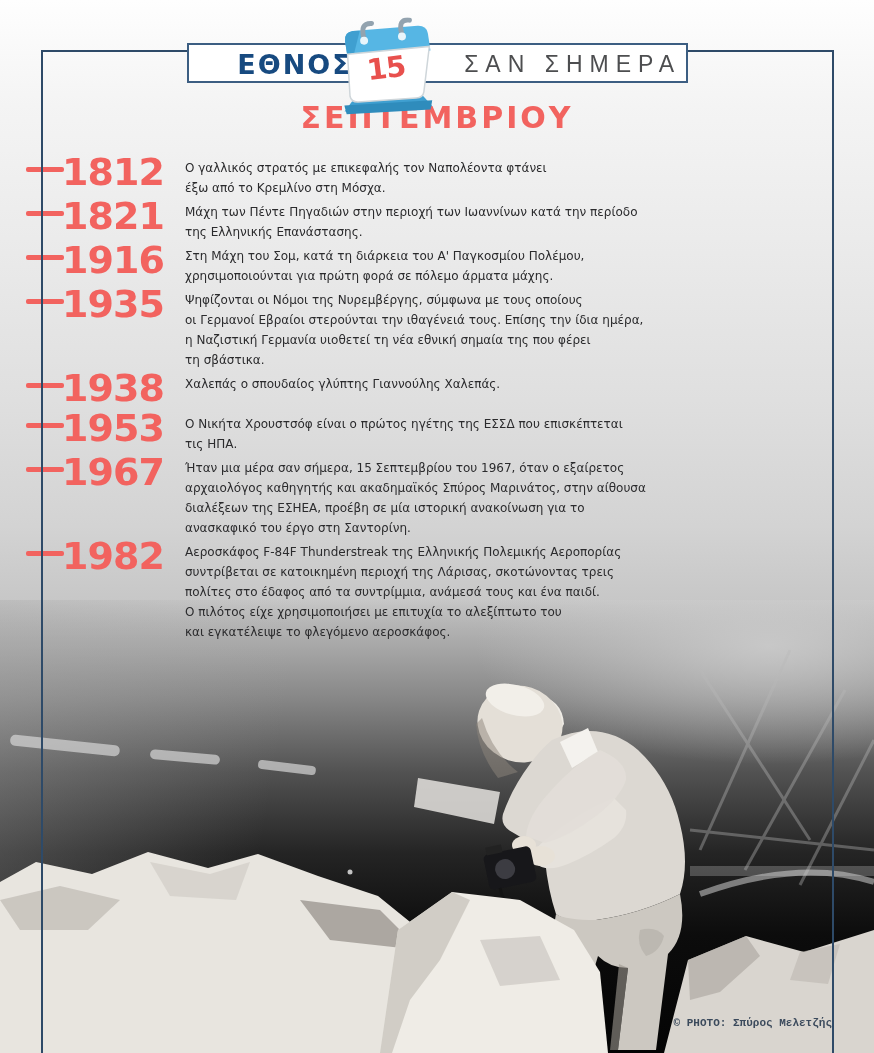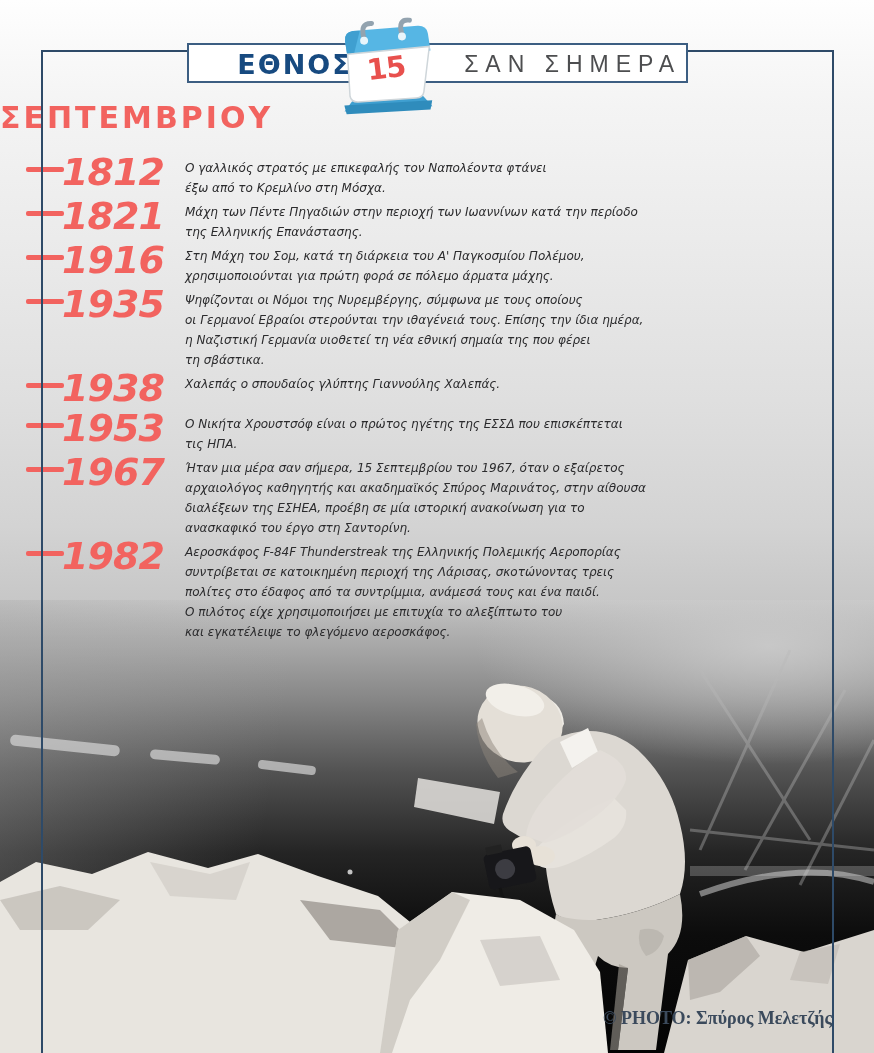--- a/index.html
+++ b/index.html
@@ -20,42 +20,42 @@
   #header-box{position:absolute;left:187px;top:43px;width:501px;height:40px;background:#fff;
     border:2px solid #3c5e82;box-sizing:border-box;z-index:5;padding-left:24px;}
   #brand{position:absolute;left:16px;top:4px;width:180px;text-align:center;
     font-weight:bold;font-size:27px;letter-spacing:2px;color:var(--brand-navy,#174a80);}
   #series-title{position:absolute;left:262px;top:6px;width:230px;text-align:right;
     font-family:"Liberation Sans",sans-serif;font-weight:400;font-size:23px;letter-spacing:7px;
     color:var(--series-gray,#4d4e50);}
   #calendar{position:absolute;left:331px;top:18px;width:108px;height:96px;z-index:6;transform:rotate(-2deg);}
   #calendar-day{position:absolute;left:30px;top:33px;width:50px;text-align:center;
     font-weight:bold;font-size:29px;color:#e8504d;transform:rotate(-5deg);letter-spacing:-1px;}
-  #month-title{position:absolute;top:100px;left:0;width:100%;z-index:3;
+  #month-title{position:absolute;top:100px;left:0;width:100%;text-align:center;z-index:3;
     font-weight:bold;font-size:30px;letter-spacing:3px;color:var(--accent-red,#f2635f);}
 
   
   #timeline{position:absolute;top:158px;left:0;right:0;z-index:2;}
-  .entry{position:relative;min-height:36px;margin-bottom:4px;font-style:italic;}
+  .entry{position:relative;min-height:36px;margin-bottom:4px;}
   .tick{position:absolute;left:26px;top:9px;width:38px;height:5px;border-radius:2px;
     background:var(--accent-red,#f2635f);z-index:1;}
   .year{position:absolute;left:58px;top:-5px;width:110px;text-align:center;
     font-weight:bold;font-size:38px;line-height:38px;letter-spacing:-1px;color:var(--accent-red,#f2635f);}
   .etext{margin:0 56px 0 185px;font-size:12px;line-height:20px;color:var(--text-dark,#2b2b2d);
     white-space:pre-line;}
 
   
   #photo{position:absolute;left:0;top:600px;width:874px;height:453px;z-index:0;
     background:
       radial-gradient(ellipse 420px 170px at 88% 10%, rgba(205,205,205,.85), rgba(205,205,205,0) 70%),
       linear-gradient(100deg, rgba(170,170,170,.35) 0%, rgba(170,170,170,0) 32%),
       linear-gradient(180deg, rgba(214,214,214,0) 0%, #a8a8a8 10%, #868686 22%, #525252 38%, #242424 56%, #0c0c0c 74%, #040404 100%);}
   #photo svg{position:absolute;left:0;top:0;}
   #photo-credit{position:absolute;right:42px;bottom:24px;z-index:2;
-    font-family:Liberation Serif, serif;font-weight:bold;font-size:18px;color:#3b4a5c;}
+    font-family:Liberation Mono, monospace;font-weight:bold;font-size:11px;color:#3b4a5c;}
 </style>
 </head>
 <body>
 
 <div id="page">
 
   <div class="hline" id="hline-left"></div>
   <div class="hline" id="hline-right"></div>
   <div class="vline" id="vline-left"></div>
   <div class="vline" id="vline-right"></div>

